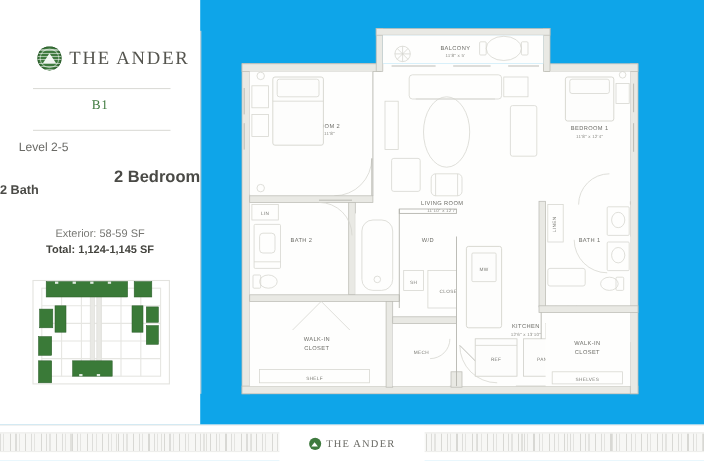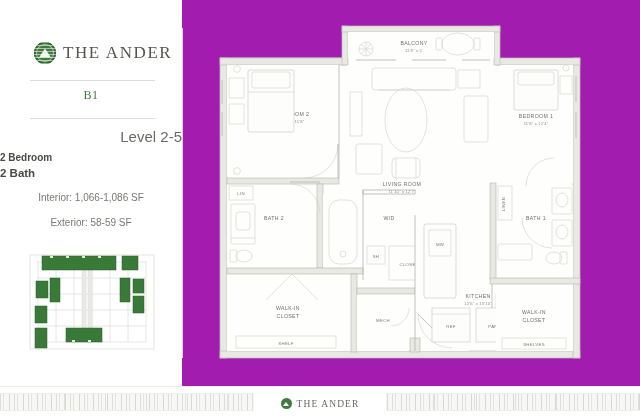--- a/index.html
+++ b/index.html
@@ -2,21 +2,21 @@
 <html><head>
 <meta charset="utf-8">
 <style>
   * { box-sizing: border-box; margin: 0; padding: 0; }
   html, body {
     width: 640px; height: 419px;
     background: #ffffff;
     font-family: "Liberation Sans", sans-serif;
     overflow: hidden;
   }
-  #page { position: relative; width: 640px; height: 419px; background:#a21caf; }
+  #page { position: relative; width: 640px; height: 419px; background:#0ea5e9; }
 
   
   #sidebar {
     position: absolute; left: 0; top: 0; width: 182px; height: 386px;
     background: #fff;
   }
   #sidebar-divider {
     position: absolute; left: 182px; top: 28px; width: 1px; height: 330px;
     background: #d8d8d6;
   }
@@ -54,37 +54,37 @@
     position: absolute; left: 30px; width: 125px; height: 1px; background: #dcdcd8;
   }
   #rule-1 { top: 80px; }
   #rule-2 { top: 118px; }
   #plan-code {
     position: absolute; left: 0; top: 88px; width: 182px; text-align: center;
     font-family: "Liberation Serif", serif; font-size: 12px;
     color: #3f7a3f; letter-spacing: .5px;
   }
   #plan-level {
-    position: absolute; left: 0; top: 128px; width: 182px; text-align: right;
-    font-size: 15px; color: #6a6a66;
+    position: absolute; left: 0; top: 128px; width: 182px; text-align: left;
+    font-size: 11px; color: #6a6a66; padding-left: 17px;
   }
   #plan-beds {
-    position: absolute; left: 0; top: 152px; width: 182px; text-align: left;
-    font-size: 10px; font-weight: bold; color: #4a4a46;
+    position: absolute; left: 0; top: 152px; width: 182px; text-align: right;
+    font-size: 15px; font-weight: bold; color: #4a4a46;
   }
   #plan-baths {
     position: absolute; left: 0; top: 167px; width: 182px; text-align: left;
     font-size: 11.5px; font-weight: bold; color: #4a4a46;
   }
   .sf-line {
     position: absolute; left: 0; width: 182px; text-align: center;
     font-size: 10px; color: #787874;
   }
   #sf-interior { top: 192px; }
-  #sf-exterior { top: 207px; margin-top: 10px; }
+  #sf-exterior { top: 207px; }
   #sf-total { top: 222px; font-weight: bold; color: #44443f; }
 
   
   #keyplan {
     position: absolute; left: 26px; top: 252px; width: 132px; height: 100px;
   }
   #keyplan svg { display:block; width:132px; height:100px; }
 
   
   #floorplan {
@@ -156,22 +156,22 @@
     <div class="rule" id="rule-1"></div>
 
     <div id="plan-code">B1</div>
 
     <div class="rule" id="rule-2"></div>
 
     <div id="plan-level">Level 2-5</div>
     <div id="plan-beds">2 Bedroom</div>
     <div id="plan-baths">2 Bath</div>
 
-    <div class="sf-line" id="sf-interior">Interior: 1,066-1,086 SF</div>
     <div class="sf-line" id="sf-exterior">Exterior: 58-59 SF</div>
+    <div class="sf-line" id="sf-total">Total: 1,124-1,145 SF</div>
 
     <div id="keyplan">
       <svg viewBox="0 0 132 100" xmlns="http://www.w3.org/2000/svg">
         <g fill="#ffffff" stroke="#e3e3df" stroke-width="1">
           <rect x="4" y="3" width="124" height="94"></rect>
         </g>
         <g fill="none" stroke="#e6e6e2" stroke-width="1">
           <rect x="12" y="10" width="108" height="80"></rect>
           <path d="M12 26 H120 M12 42 H120 M12 58 H120 M12 74 H120"></path>
           <path d="M30 10 V90 M48 10 V90 M66 10 V90 M84 10 V90 M102 10 V90"></path>

